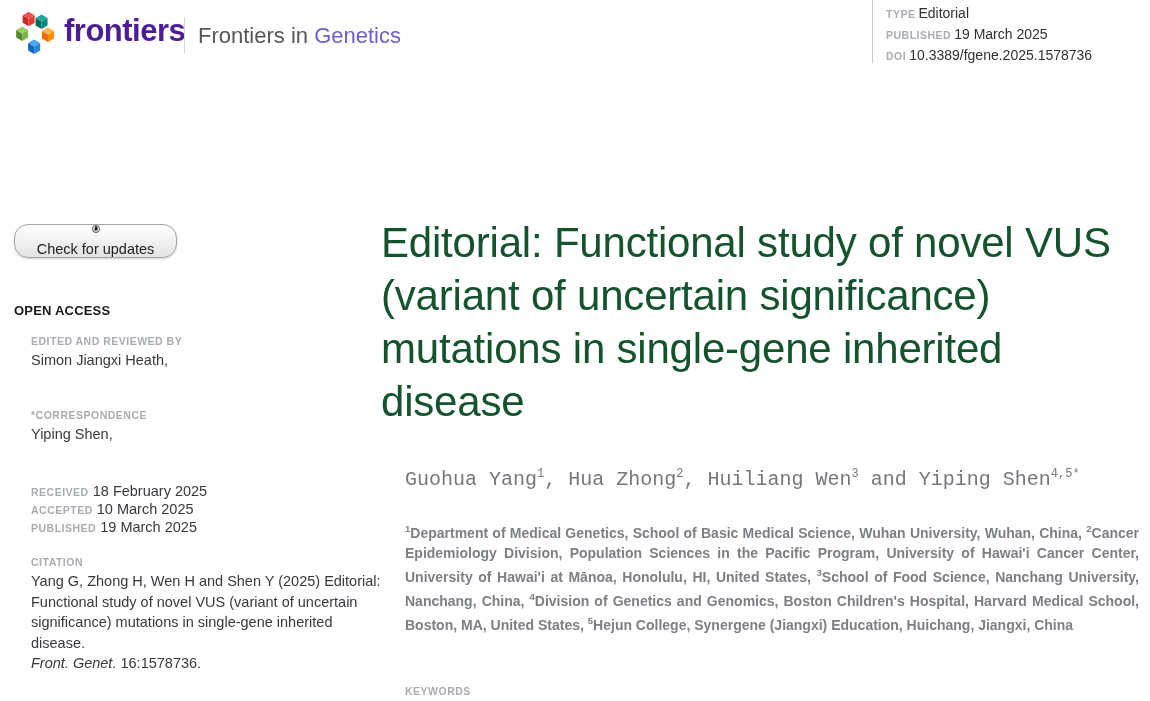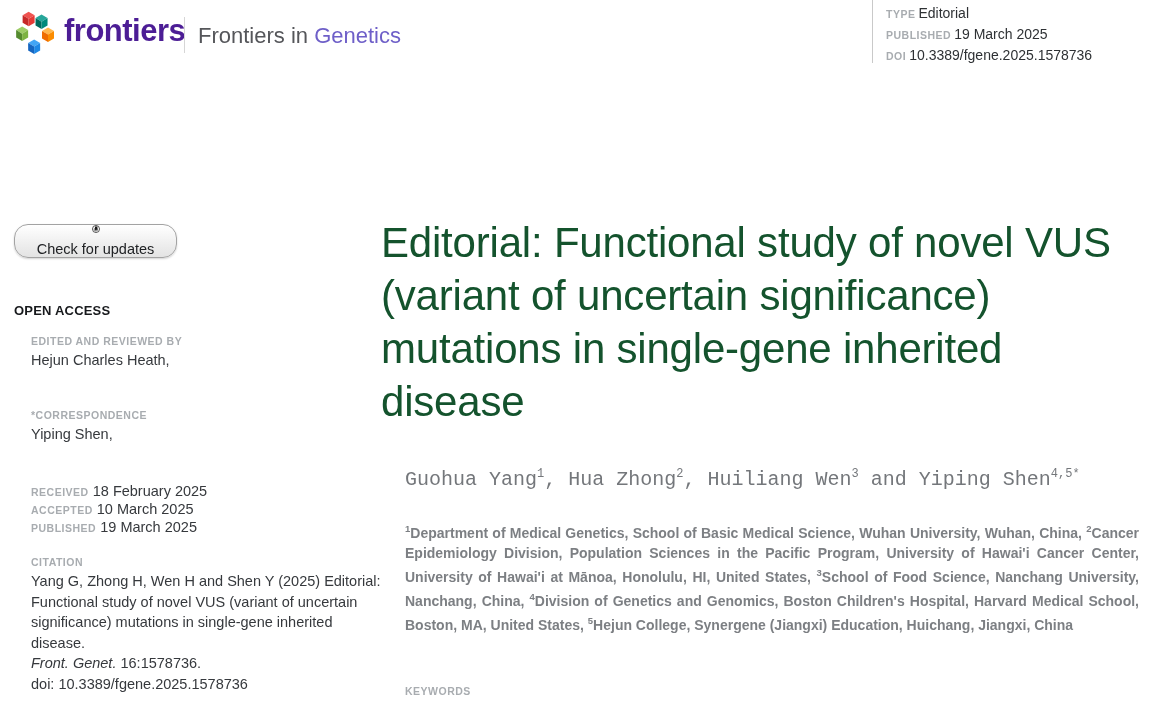--- a/index.html
+++ b/index.html
@@ -124,39 +124,39 @@
     <circle cx="11.4" cy="13.6" r="6.4" fill="#9b9b9b"></circle>
     <path d="M9 4.2 h7.2 v12.4 l-3.6,-3.2 L9 16.6 z" fill="#1a1a1a"></path>
   </svg>
   <span>Check for updates</span>
 </div>
 
 <div class="open-access">OPEN ACCESS</div>
 
 <div class="sb-section" style="top:335px;">
   <div class="label sb-label-row">EDITED AND REVIEWED BY</div>
-  <div class="sb-text">Hejun Charles Heath,</div>
+  <div class="sb-text">Simon Jiangxi Heath,</div>
 </div>
 
 <div class="sb-section" style="top:409px;">
   <div class="label sb-label-row">*CORRESPONDENCE</div>
   <div class="sb-text">Yiping Shen,</div>
 </div>
 
 <div class="sb-section" style="top:483px;">
   <div class="sb-line"><span class="label">RECEIVED</span> <span>18 February 2025</span></div>
   <div class="sb-line"><span class="label">ACCEPTED</span> <span>10 March 2025</span></div>
   <div class="sb-line"><span class="label">PUBLISHED</span> <span>19 March 2025</span></div>
 </div>
 
 <div class="sb-section" style="top:556px;">
   <div class="label sb-label-row">CITATION</div>
   <p class="sb-text cite"><span>Yang G, Zhong H, Wen H and Shen Y (2025) Editorial: Functional study of novel VUS (variant of uncertain significance) mutations in single-gene inherited disease.</span><br>
   <em>Front. Genet.</em> <span>16:1578736.</span><br>
-  <span>doi: 10.3389/fgene.2025.1578736</span></p>
+  </p>
 </div>
 
 <h1 class="title">Editorial: Functional study of novel VUS (variant of uncertain significance) mutations in single-gene inherited disease</h1>
 
 <div class="authors"><span>Guohua Yang<sup>1</sup></span>, <span>Hua Zhong<sup>2</sup></span>, <span>Huiliang Wen<sup>3</sup></span> and <span>Yiping Shen<sup>4,5*</sup></span></div>
 
 <p class="affiliations"><sup>1</sup>Department of Medical Genetics, School of Basic Medical Science, Wuhan University, Wuhan, China, <sup>2</sup>Cancer Epidemiology Division, Population Sciences in the Pacific Program, University of Hawai'i Cancer Center, University of Hawai'i at Mānoa, Honolulu, HI, United States, <sup>3</sup>School of Food Science, Nanchang University, Nanchang, China, <sup>4</sup>Division of Genetics and Genomics, Boston Children's Hospital, Harvard Medical School, Boston, MA, United States, <sup>5</sup>Hejun College, Synergene (Jiangxi) Education, Huichang, Jiangxi, China</p>
 
 <div class="label keywords-label">KEYWORDS</div>
 

